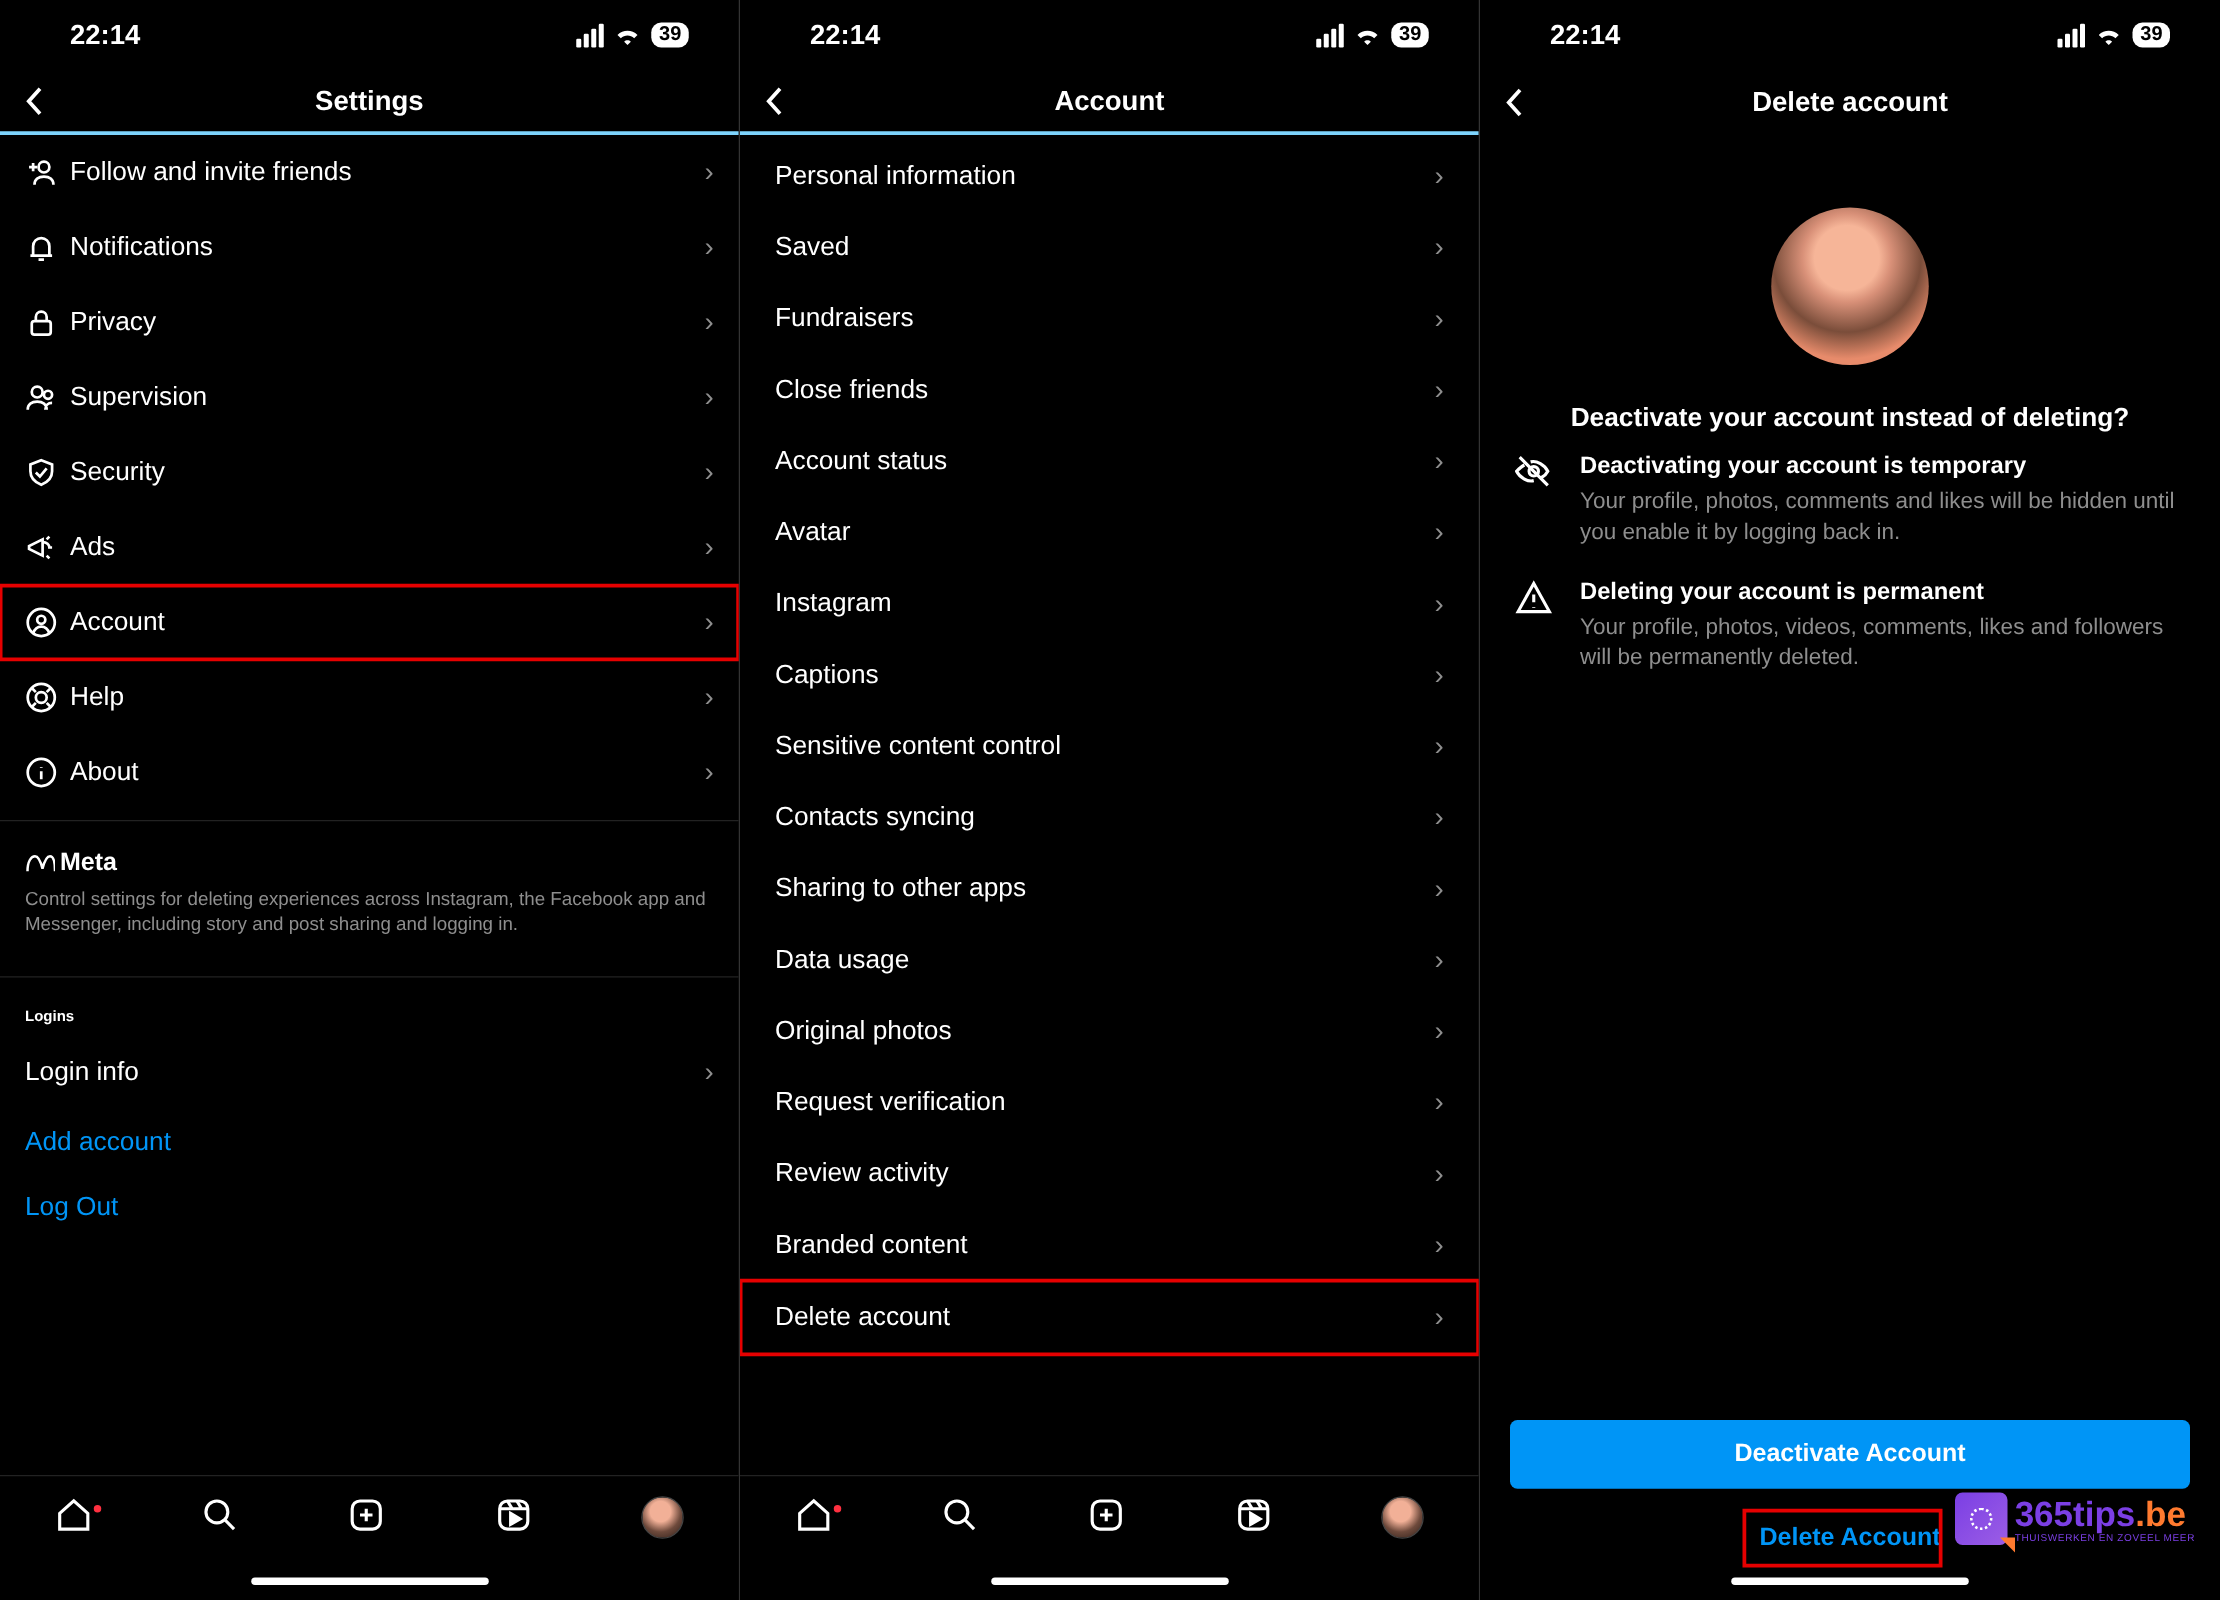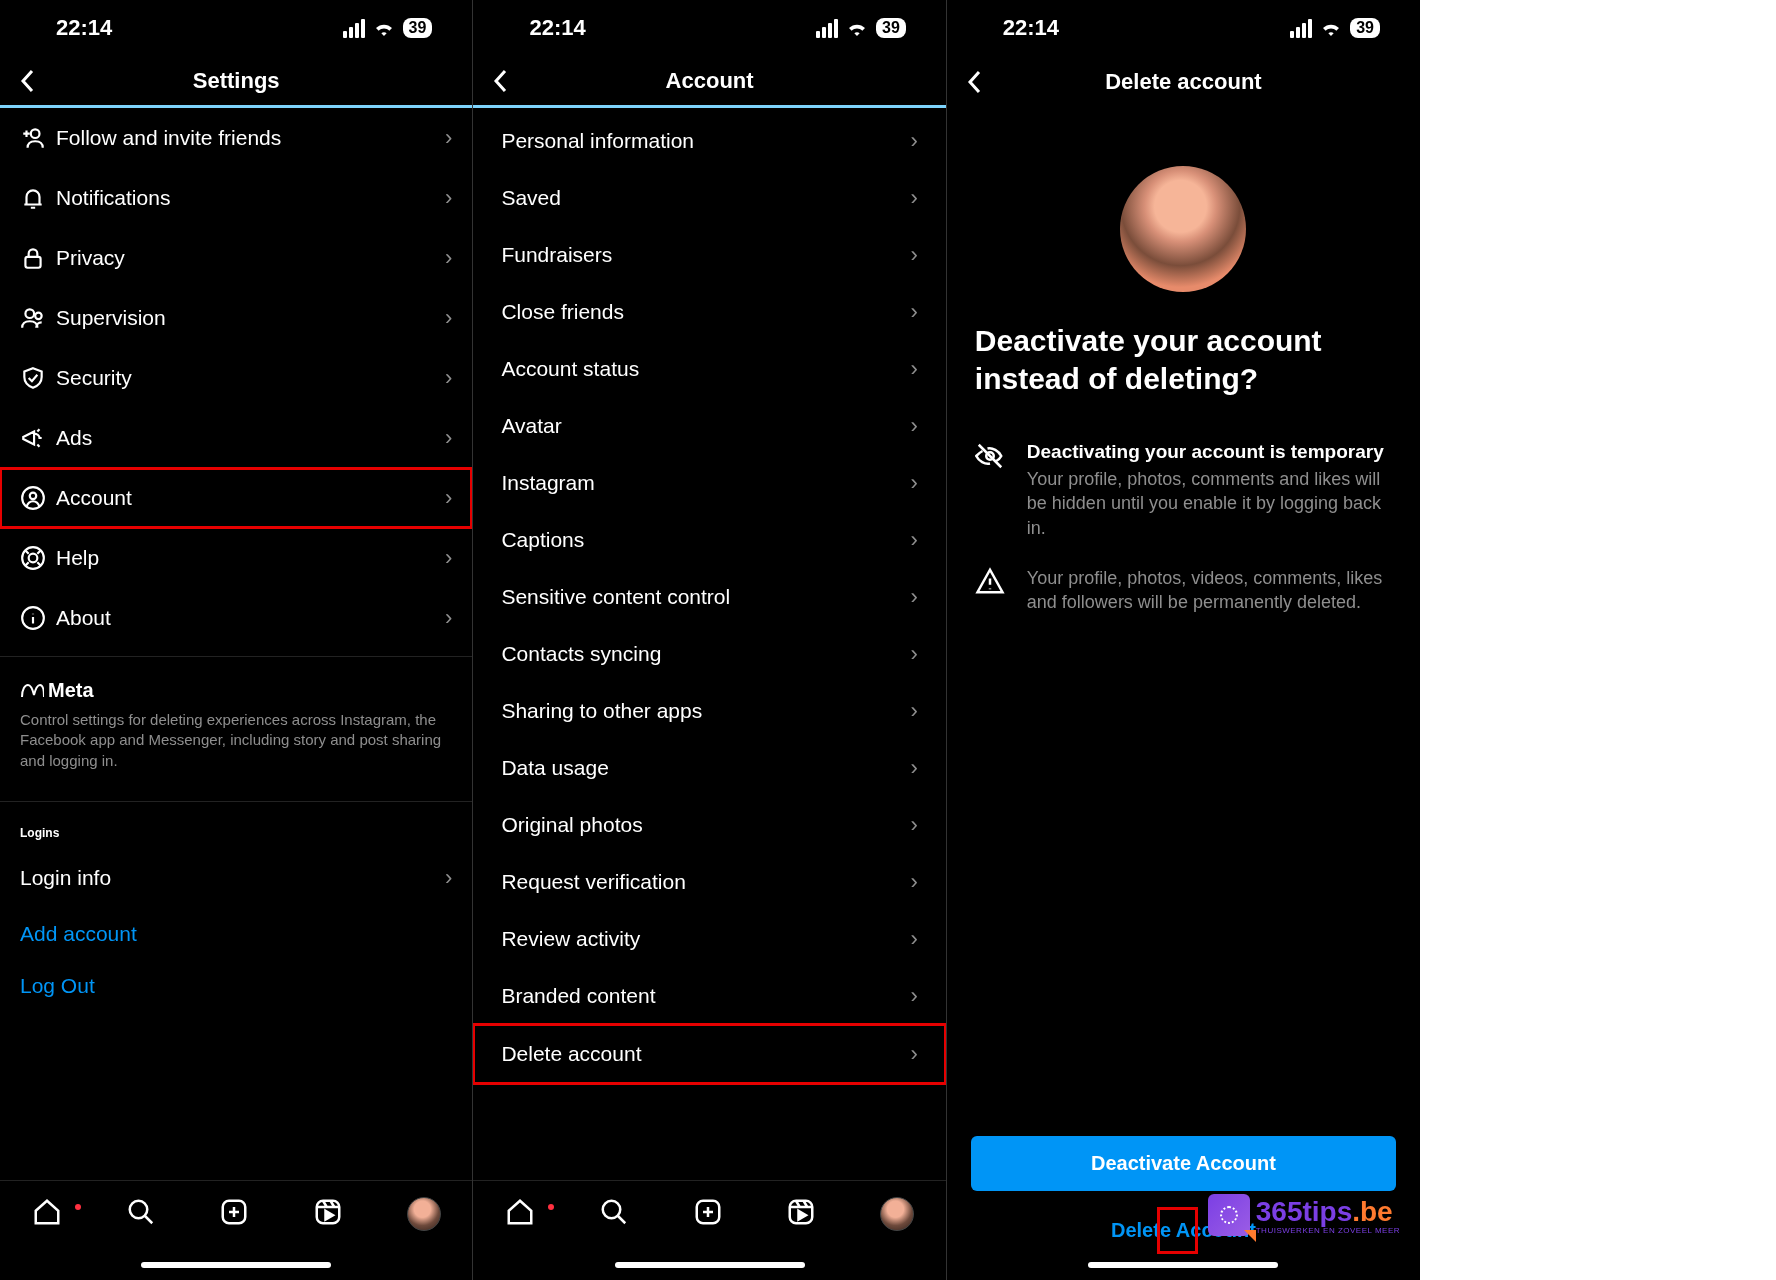--- a/index.html
+++ b/index.html
@@ -1,17 +1,17 @@
 <!DOCTYPE html>
 <html><head>
 <meta charset="utf-8">
 <style>
   * { box-sizing: border-box; margin: 0; padding: 0; }
   body { background: #fff; font-family: -apple-system, BlinkMacSystemFont, "Segoe UI", Helvetica, Arial, sans-serif; }
-  .container { display: flex; width: 1420px; height: 1280px; background: #b91c1c; }
+  .container { display: flex; width: 1776px; height: 1280px; background: #b91c1c; }
   .phone { width: 592px; height: 1280px; background: #000; position: relative; border-right: 1px solid #333; overflow: hidden; }
   .phone:last-child { border-right: none; }
 
   
   .status-bar { height: 56px; display: flex; align-items: center; justify-content: space-between; padding: 0 40px 0 56px; color: #fff; font-size: 22px; font-weight: 600; }
   .status-right { display: flex; align-items: center; gap: 8px; }
   .signal-bars { display: inline-flex; align-items: flex-end; gap: 2px; }
   .signal-bars span { width: 4px; background: #fff; border-radius: 1px; }
   .signal-bars span:nth-child(1){height:7px}.signal-bars span:nth-child(2){height:11px}.signal-bars span:nth-child(3){height:15px}.signal-bars span:nth-child(4){height:19px}
   .wifi { width: 22px; height: 16px; position: relative; }
@@ -46,21 +46,21 @@
   .home-dot { position:absolute; bottom: 70px; left: 75px; width:6px; height:6px; border-radius:50%; background:#ff3040;}
 
   
   .phone2 .row { height: 57px; padding: 0 28px; }
   .phone2 .list { padding-top: 4px; }
   .phone2 .row.highlight { height: 60px; }
 
   
   .p3-content { padding: 28px 28px 0; color:#fff; }
   .avatar-lg { width: 126px; height: 126px; border-radius: 50%; margin: 30px auto 30px; background: radial-gradient(circle at 48% 32%, #f6b598 0 24%, #d89078 33%, #7a4d3a 55%, #e78b6b 75%); display:block;}
-  .p3-heading { font-size: 30px; font-weight: 700; line-height: 1.25; margin-bottom: 44px; }
+  .p3-heading { font-size: 21px; font-weight: 700; text-align: center; line-height: 1.25; margin-bottom: 14px; }
   .info-block { display: flex; gap: 20px; margin-bottom: 26px; }
   .info-block .icon-col { width: 32px; flex-shrink: 0; color:#fff;}
   .info-title { color:#fff; font-size: 19px; font-weight: 700; margin-bottom: 4px;}
   .info-desc { color: #8e8e8e; font-size: 18px; line-height: 1.35; }
   .p3-buttons { position: absolute; bottom: 30px; left: 24px; right: 24px; }
   .btn-primary { background: #0095f6; color:#fff; font-size: 20px; font-weight: 600; text-align:center; padding: 16px 0; border-radius: 6px; margin-bottom: 20px; }
   .btn-delete-wrap { position:relative; text-align:center; }
   .btn-delete { color:#0095f6; font-size:20px; font-weight:700; display:inline-block; padding: 8px 12px;}
   .red-box { position:absolute; border:3px solid #e60000; left: 186px; right: 198px; top: -4px; bottom: -4px;}
   .watermark { position:absolute; right: 20px; bottom: 44px; display:flex; align-items:center; gap:6px; }
@@ -425,20 +425,21 @@
       </div>
 
       <div class="info-block">
         <div class="icon-col">
           <svg width="30" height="30" viewBox="0 0 24 24" fill="none" stroke="#fff" stroke-width="2">
               <path d="M12 3L2 21h20L12 3z"></path>
               <path d="M12 10v5M12 18v.5"></path>
             </svg>
         </div>
         <div>
+          <div class="info-title">Deleting your account is permanent</div>
           <div class="info-desc">Your profile, photos, videos, comments, likes and followers will be permanently deleted.</div>
         </div>
       </div>
     </div>
 
     <div class="p3-buttons">
       <div class="btn-primary">Deactivate Account</div>
       <div class="btn-delete-wrap">
         <span class="btn-delete">Delete Account</span>
         <span class="red-box"></span>

